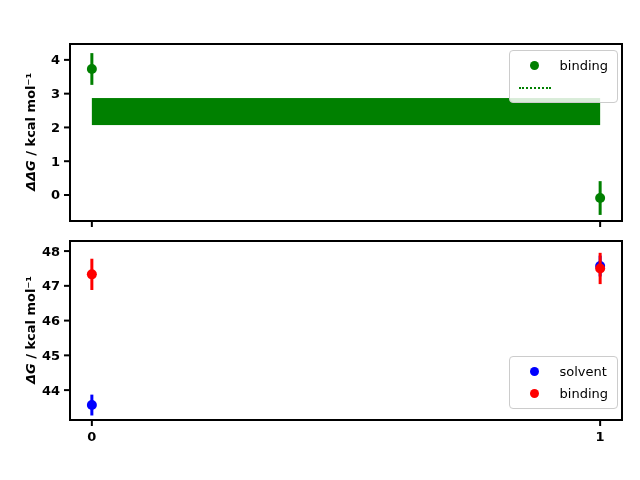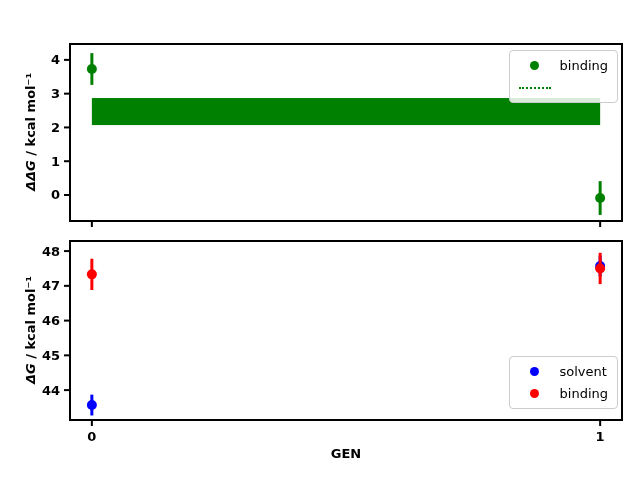--- a/index.html
+++ b/index.html
@@ -104,21 +104,20 @@
       <line x1="91.85635359116023" y1="420" x2="91.85635359116023" y2="426" stroke="#000000" stroke-width="2"></line>
       <text x="91.85635359116023" y="441" text-anchor="middle">0</text>
       <line x1="600.1436464088398" y1="420" x2="600.1436464088398" y2="426" stroke="#000000" stroke-width="2"></line>
       <text x="600.1436464088398" y="441" text-anchor="middle">1</text>
     </svg>
 
   <div class="ylabel" id="ylabel-0"><span class="sym">ΔΔG</span><span class="rest"> / kcal mol⁻¹</span></div>
 
   <div class="ylabel" id="ylabel-1"><span class="sym">ΔG</span><span class="rest"> / kcal mol⁻¹</span></div>
 
-  <div class="xlabel">GEN</div>
 
   <div class="legend" id="legend-0">
     <div class="legend-row">
       <span class="lg-marker">
         <span class="lg-dot" style="background-color: rgb(0, 128, 0);"></span>
       </span>
       <span class="lg-label">binding</span>
     </div>
     <div class="legend-row">
       <span class="lg-marker">

